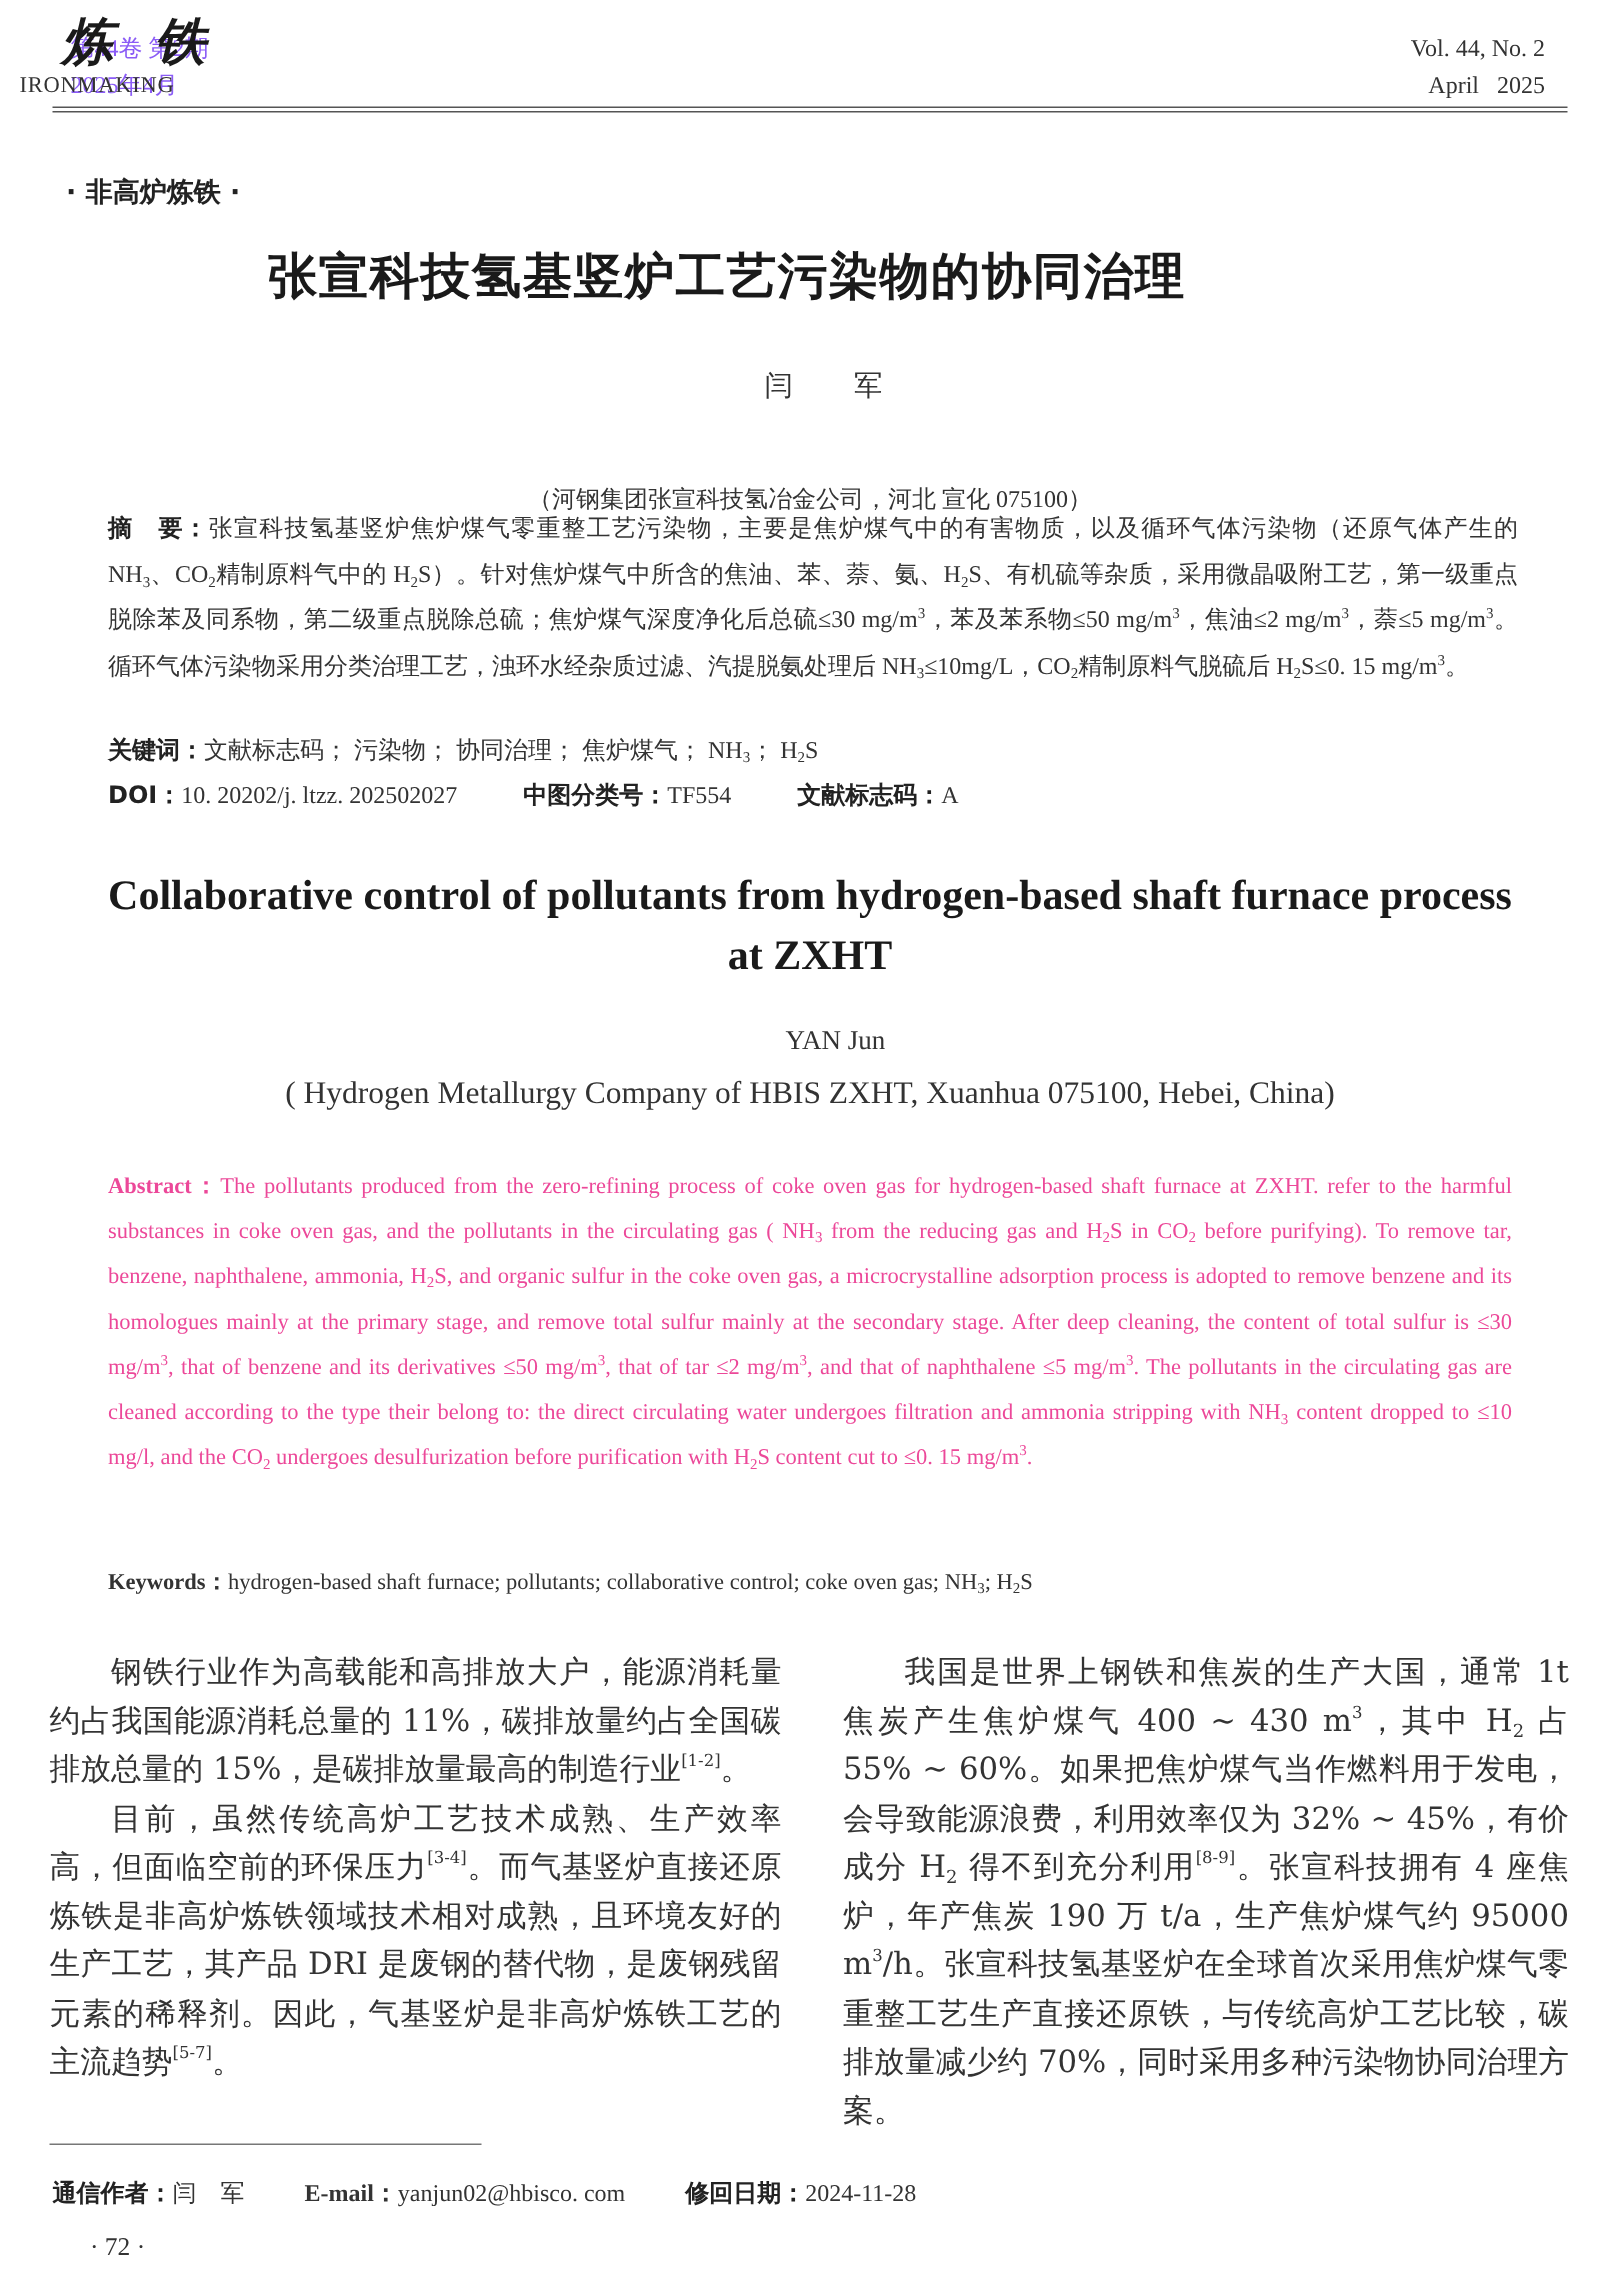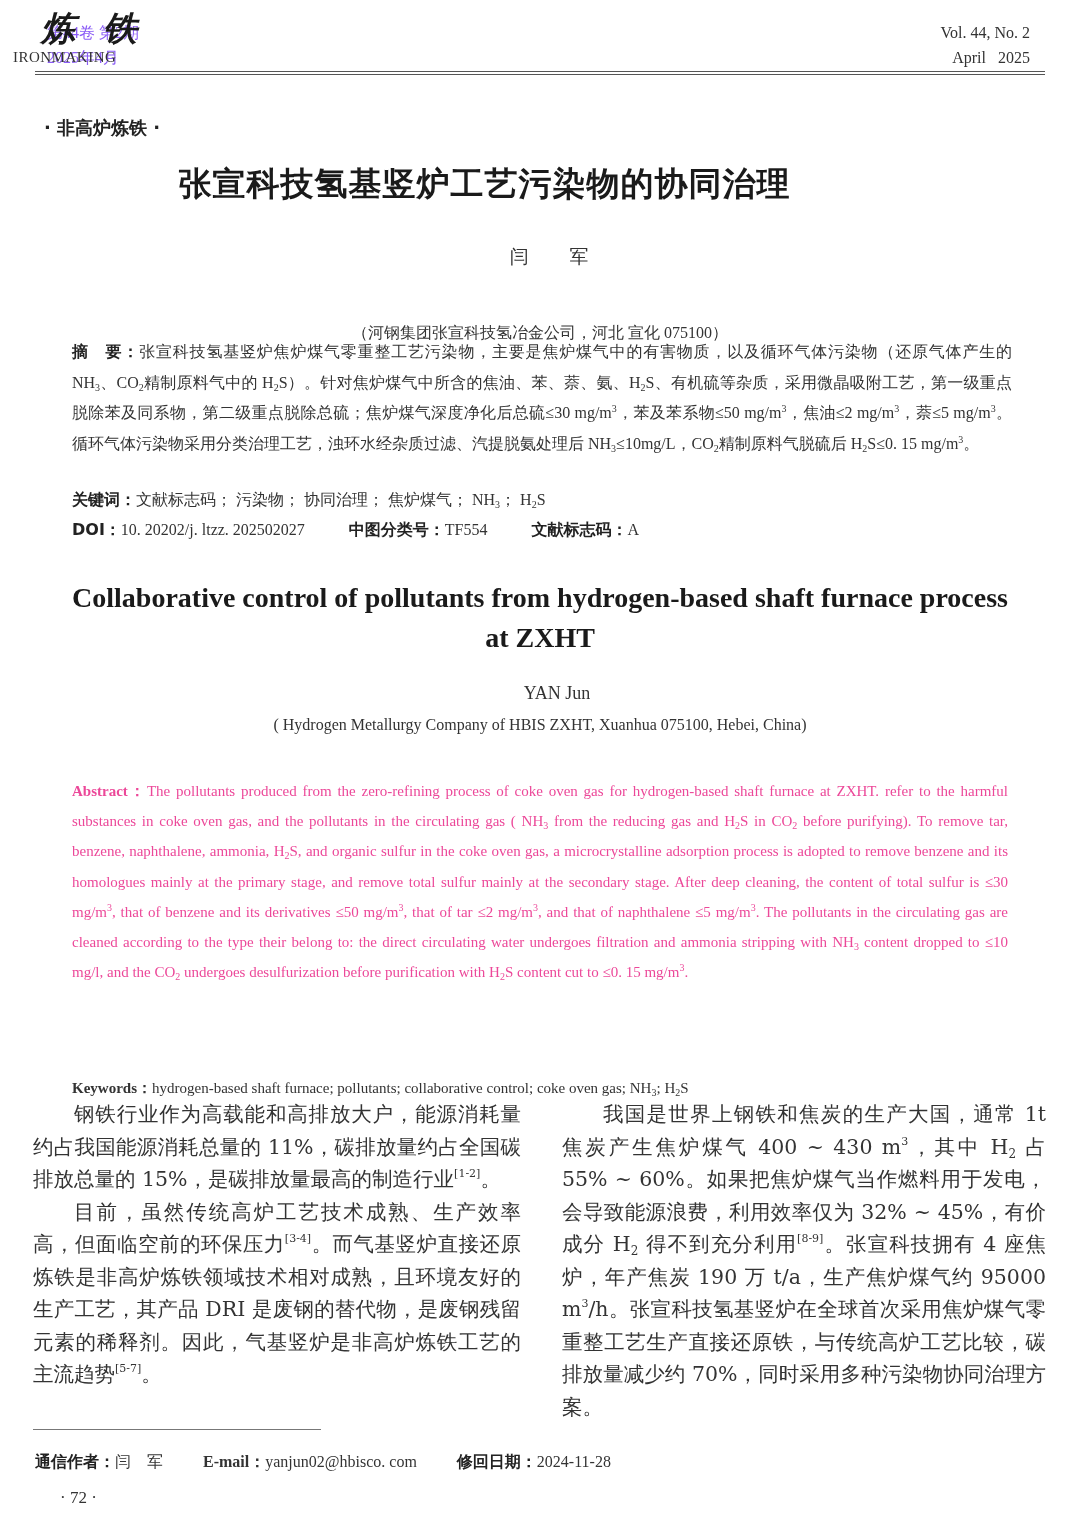--- a/index.html
+++ b/index.html
@@ -28,24 +28,24 @@
     .lbl-bold { font-weight: bold; font-family: "DejaVu Sans", sans-serif; color: #222; }
     sub { font-size: 10px; vertical-align: -3px; line-height: 0; }
     sup { font-size: 10px; vertical-align: 6px; line-height: 0; }
 
     .kw-cn { left: 72px; top: 490px; font-size: 16px; color: #333; }
     .doi-line { left: 72px; top: 520px; font-size: 16px; color: #333; }
     .doi-line span.gap { display: inline-block; width: 40px; }
 
     .title-en { left: 60px; width: 960px; top: 578px; text-align: center; font-size: 28px; font-weight: bold; line-height: 40px; color: #1a1a1a; }
     .author-en { left: 17px; width: 1080px; top: 683px; text-align: center; font-size: 18px; color: #333; }
-    .affil-en { left: 0; width: 1080px; top: 716px; text-align: center; font-size: 16px; color: #333; }
+    .affil-en { left: 0; width: 1080px; top: 716px; text-align: center; font-size: 21px; color: #333; }
 
     .abstract-en { left: 72px; width: 936px; top: 776px; font-size: 15px; line-height: 30.2px; color: #ec4899; text-align: justify; }
-    .kw-en { left: 72px; top: 1045px; font-size: 15px; color: #333; margin-top: 34px; }
+    .kw-en { left: 72px; top: 1045px; font-size: 15px; color: #333; }
 
     .col { font-size: 20.5px; line-height: 32.5px; color: #333; text-align: justify; font-family: "DejaVu Serif", serif; }
     .col-left { left: 33px; width: 488px; top: 1098px; }
     .col-right { left: 562px; width: 484px; top: 1098px; }
     .col p { margin: 0; text-indent: 2em; }
     .col sup { font-size: 11px; vertical-align: 9px; }
     .col sub { font-size: 12px; vertical-align: -4px; }
 
     .footnote-rule { left: 33px; width: 288px; top: 1429px; height: 0; border-top: 1px solid #777; }
     .footnote { left: 35px; top: 1452px; font-size: 16px; color: #333; }

